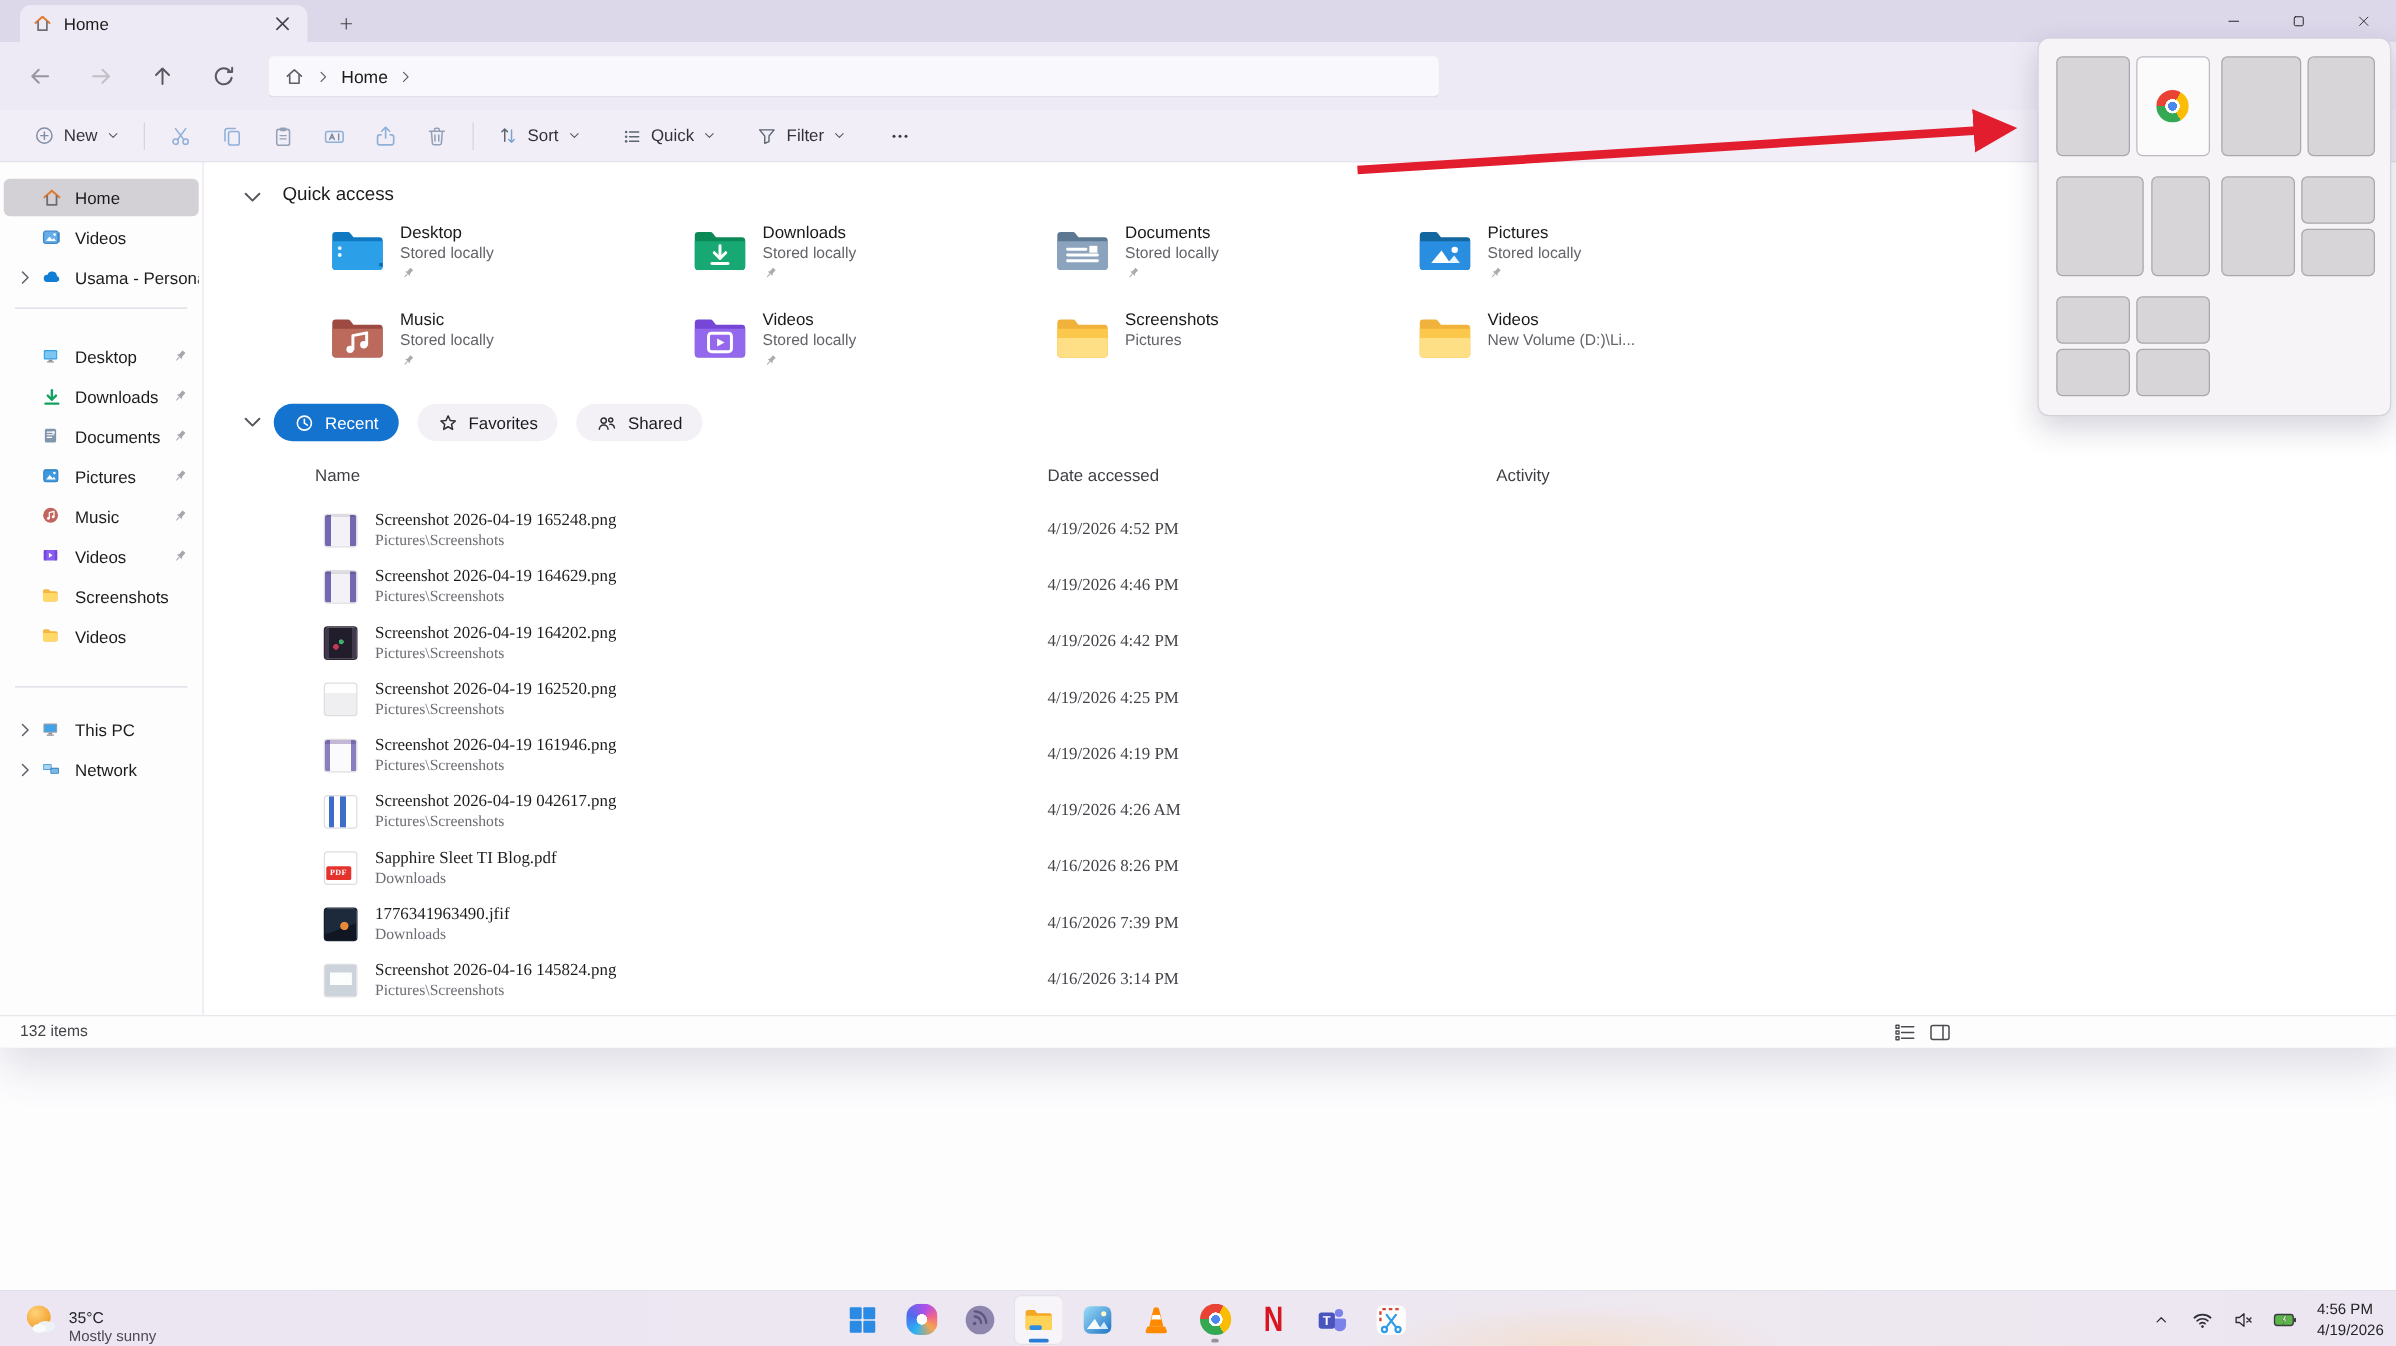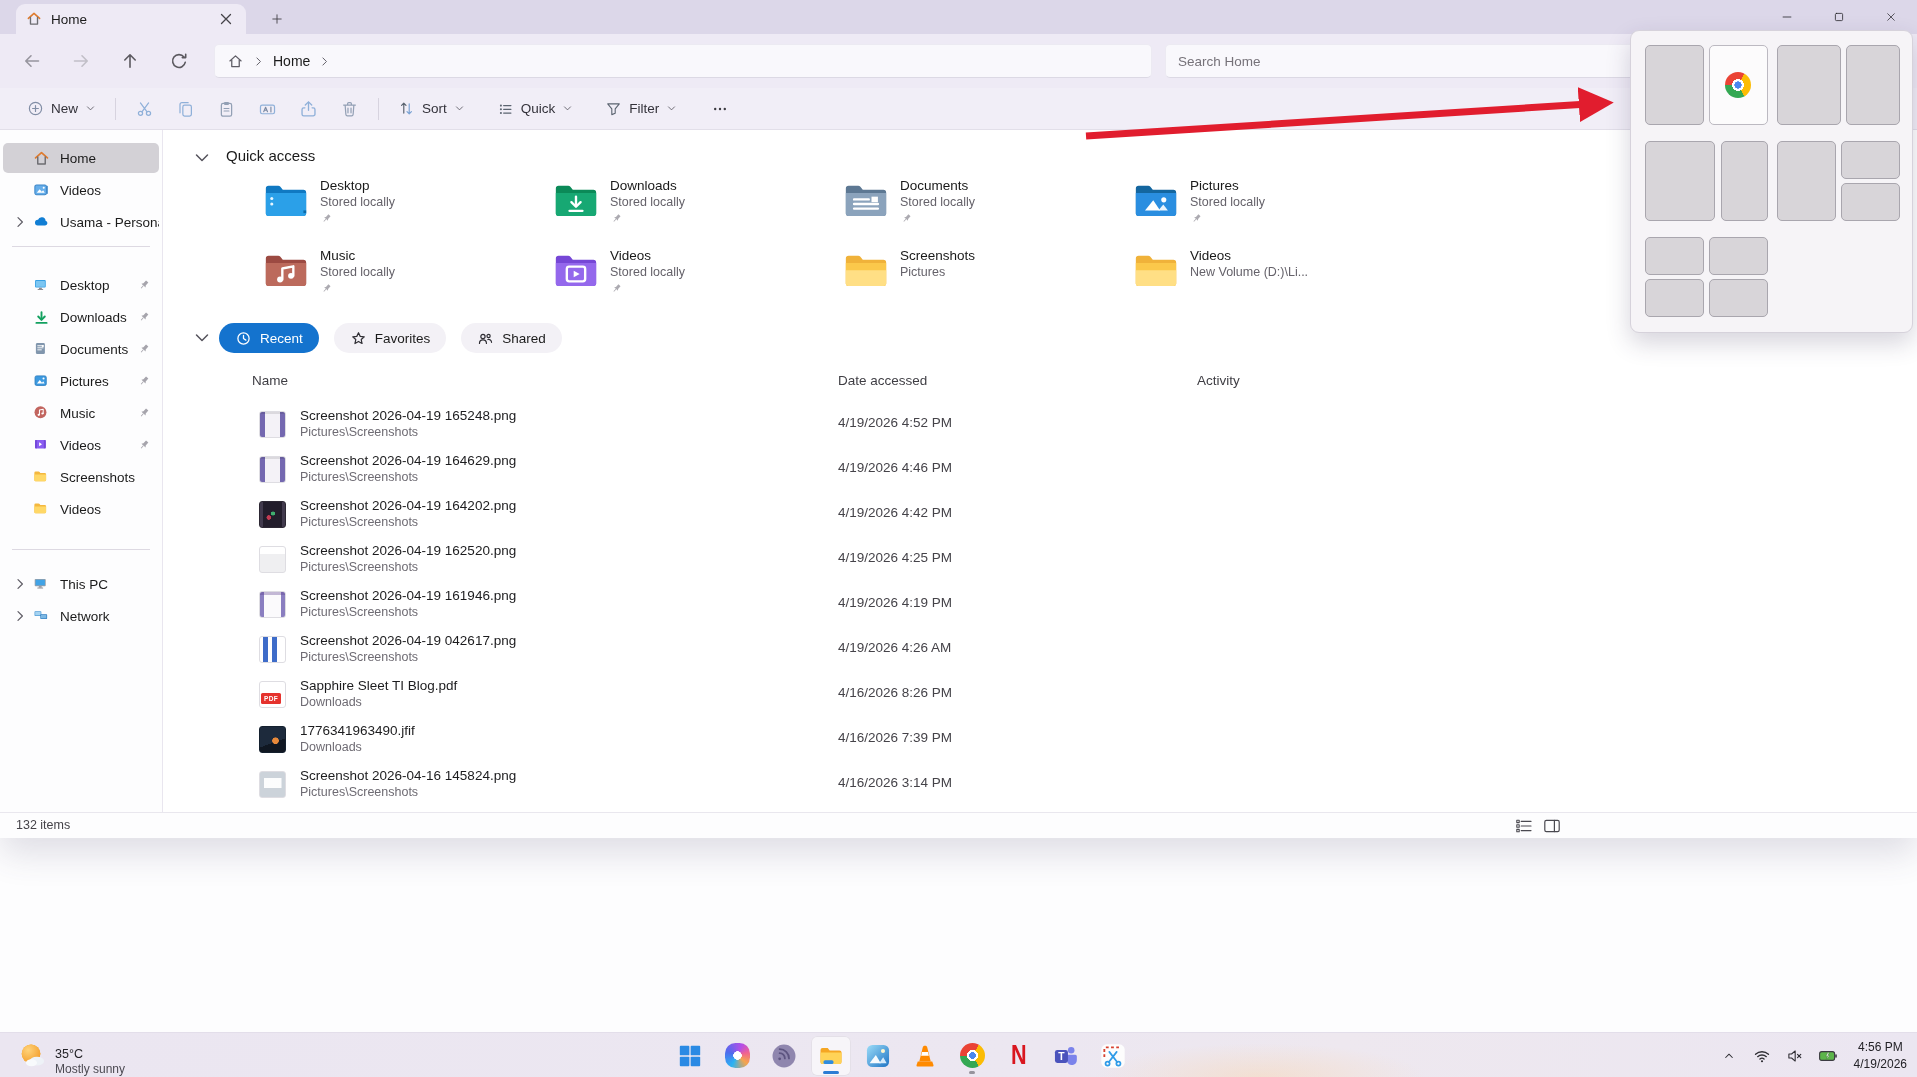--- a/index.html
+++ b/index.html
@@ -62,21 +62,21 @@
   .qa-sub { font-size:12.5px; color:#65626a; margin-top:2px; white-space:nowrap; }
   .qa-pin { display:inline-block; width:13px; height:13px; margin-top:3px; opacity:.7; }
 
   .pills { position:absolute; left:55px; top:193px; display:flex; gap:15px; align-items:center; }
   .pill { display:flex; align-items:center; gap:8px; height:30px; padding:0 16px; border-radius:16px;
     background:#f3f1f6; font-size:13.5px; color:#1b1b1b; }
   .pill .ic { width:17px; height:17px; }
   .pill.active { background:#1473ce; color:#fff; }
   .col-hdr { position:absolute; top:243px; font-size:13.5px; color:#3f3e44; }
 
-  .rows { position:absolute; left:92px; top:272px; width:1400px; }
+  .rows { position:absolute; left:92px; top:272px; width:1400px;font-family:Liberation Serif, serif; }
   .frow { position:relative; height:45px; width:1300px; border-radius:4px; }
   .frow .th { position:absolute; left:3px; top:9px; }
   .fname { position:absolute; left:44px; top:6px; font-size:13.5px; color:#1c1c1e; white-space:nowrap; }
   .fpath { position:absolute; left:44px; top:23px; font-size:12.5px; color:#6e6b73; }
   .fdate { position:absolute; left:582px; top:13px; font-size:13.5px; color:#454349; white-space:nowrap; }
 
   .th { width:27px; height:27px; border-radius:3px; border:1px solid #dedde2; background:#fff; overflow:hidden; position:relative; }
   .th.purple   { background:linear-gradient(180deg,rgba(0,0,0,.10) 0 2px,rgba(0,0,0,0) 2px),linear-gradient(90deg,#7468b0 0 20%,#f4f2f7 20% 80%,#7468b0 80%); }
   .th.purple2  { background:linear-gradient(180deg,rgba(90,60,140,.35) 0 3px,rgba(0,0,0,0) 3px),linear-gradient(90deg,#8a7ec0 0 16%,#fbfafc 16% 84%,#8a7ec0 84%); }
   .th.dark     { background:radial-gradient(circle at 35% 62%,#c33b52 0 2px,rgba(0,0,0,0) 2.5px),radial-gradient(circle at 52% 46%,#3fae6e 0 1.8px,rgba(0,0,0,0) 2.2px),linear-gradient(90deg,#413a4d 0 14%,#221d2b 14% 86%,#413a4d 86%); border-color:#2c2733; }
@@ -131,21 +131,21 @@
     font-family:"Liberation Sans","DejaVu Sans",sans-serif; }
   .tb-search input::placeholder { color:#4e4c54; }
   .books { margin-left:auto; display:flex; align-items:flex-end; gap:2px; height:26px; padding-right:4px; }
   .book { width:5px; border-radius:1px; }
   .copilot-ic { width:25px; height:25px; border-radius:42%;
     background:radial-gradient(circle at 50% 50%,#ffffff 0 23%,rgba(255,255,255,0) 25%),
       conic-gradient(from 210deg,#2bb3f3,#4f6bed 22%,#b44fe8 48%,#f06292 62%,#f5a54c 78%,#2bb3f3); }
   .netflix-n { font-weight:900; font-size:27px; color:#d9161f; transform:scaleX(.8) scaleY(1.05); font-family:"Liberation Sans",sans-serif; }
   .tb-tray { position:absolute; right:10px; top:0; height:45px; display:flex; align-items:center; gap:7px; }
   .tray-btn { width:26px; height:26px; display:flex; align-items:center; justify-content:center; border-radius:4px; }
-  .tray-clock { text-align:center; font-size:12px; color:#232227; line-height:1.35; padding-left:6px; }
+  .tray-clock { text-align:left; font-size:12px; color:#232227; line-height:1.35; padding-left:6px; }
 </style>
 </head>
 <body>
 
 <div id="stage">
 
   <div class="window">
 
     <div class="tabstrip">
       <div class="tab">
@@ -219,23 +219,20 @@
             <svg viewBox="0 0 20 20" fill="none" xmlns="http://www.w3.org/2000/svg">
               <path d="M7.5 4.5 L13 10 L7.5 15.5" stroke="#5f5d66" stroke-width="1.5" stroke-linecap="round" stroke-linejoin="round" fill="none"></path>
             </svg>
           </span>
         <span class="addr-label">Home</span>
         <span class="ic" style="width:13px;height:13px">
             <svg viewBox="0 0 20 20" fill="none" xmlns="http://www.w3.org/2000/svg">
               <path d="M7.5 4.5 L13 10 L7.5 15.5" stroke="#5f5d66" stroke-width="1.5" stroke-linecap="round" stroke-linejoin="round" fill="none"></path>
             </svg>
           </span>
-      </div>
-      <div class="searchbox">
-        <input type="text" placeholder="Search Home" style="">
       </div>
     </div>
 
     <div class="toolbar">
       <div class="tb-btn">
         <span class="ic" style="width:17px;height:17px">
             <svg viewBox="0 0 20 20" fill="none" xmlns="http://www.w3.org/2000/svg">
               <circle cx="10" cy="10" r="7.2" stroke="#828ea6" stroke-width="1.4" stroke-linecap="round" stroke-linejoin="round" fill="none"></circle>
               <path d="M10 6.6 V13.4 M6.6 10 H13.4" stroke="#828ea6" stroke-width="1.4" stroke-linecap="round" stroke-linejoin="round" fill="none"></path>
             </svg>

